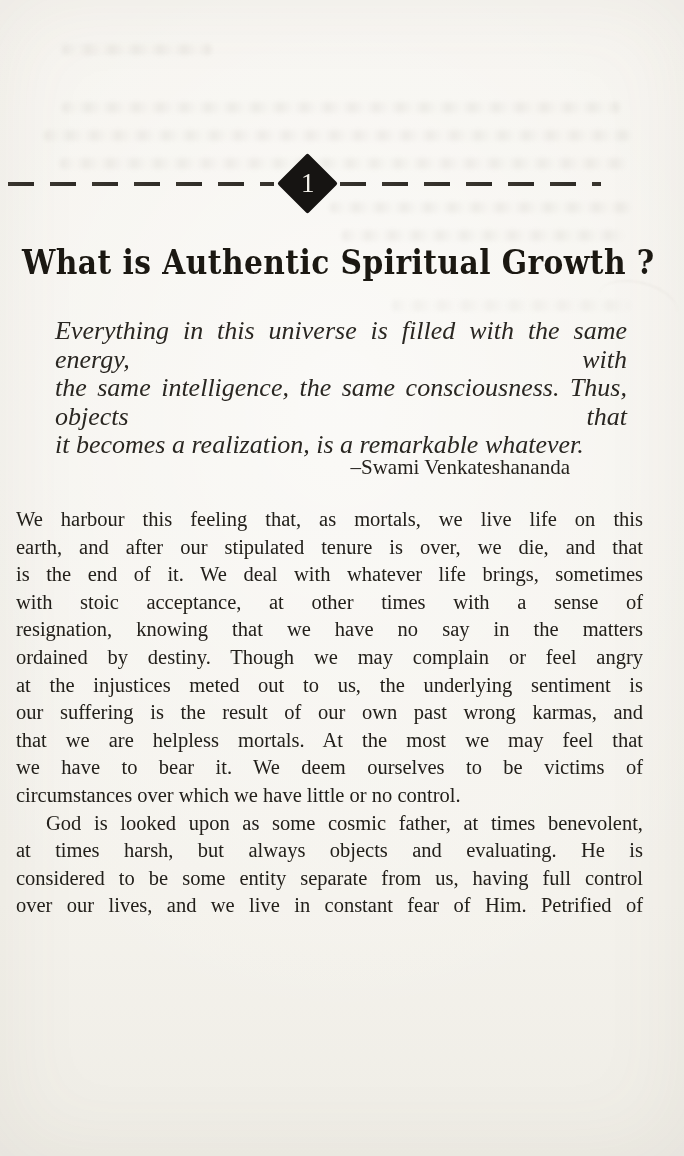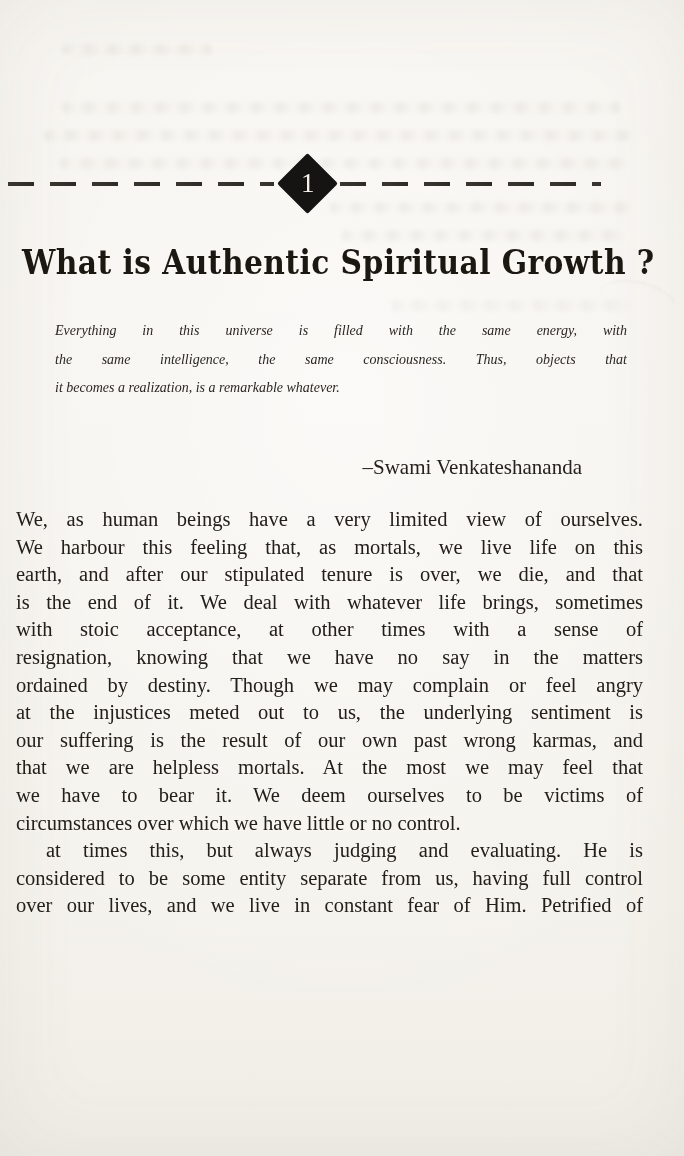--- a/index.html
+++ b/index.html
@@ -71,27 +71,27 @@
     transform: scaleX(0.90);
     transform-origin: left center;
     white-space: nowrap;
   }
 
   .epigraph {
     position: absolute;
     left: 55px; top: 317px;
     width: 572px;
     font-style: italic;
-    font-size: 14px;
+    font-size: 26px;
     line-height: 28.6px;
     color: #2a2722;
   }
   .attribution {
     position: absolute;
-    left: 66px; top: 455px;
+    left: 54px; top: 455px;
     width: 572px;
     text-align: right;
     padding-right: 56px;
     box-sizing: border-box;
     font-size: 21px;
     color: #25221d;
   }
 
   .body-text {
     position: absolute;
@@ -146,33 +146,33 @@
 
   <div class="epigraph">
       <div class="tline">Everything in this universe is filled with the same energy, with</div>
       <div class="tline">the same intelligence, the same consciousness. Thus, objects that</div>
       <div class="tline tline-last">it becomes a realization, is a remarkable whatever.</div>
     </div>
   <div class="attribution">–Swami Venkateshananda</div>
 
   <div class="body-text">
     <div>
-        <div class="tline">We, as human beings have a very limited view of ourselves.</div>
         <div class="tline">We harbour this feeling that, as mortals, we live life on this</div>
         <div class="tline">earth, and after our stipulated tenure is over, we die, and that</div>
         <div class="tline">is the end of it. We deal with whatever life brings, sometimes</div>
         <div class="tline">with stoic acceptance, at other times with a sense of</div>
         <div class="tline">resignation, knowing that we have no say in the matters</div>
         <div class="tline">ordained by destiny. Though we may complain or feel angry</div>
         <div class="tline">at the injustices meted out to us, the underlying sentiment is</div>
         <div class="tline">our suffering is the result of our own past wrong karmas, and</div>
         <div class="tline">that we are helpless mortals. At the most we may feel that</div>
         <div class="tline">we have to bear it. We deem ourselves to be victims of</div>
         <div class="tline tline-last">circumstances over which we have little or no control.</div>
       </div>
     <div class="para-indent">
-        <div class="tline">at times this, but always judging and evaluating. He is</div>
+        <div class="tline">God is looked upon as some cosmic father, at times benevolent,</div>
+        <div class="tline">at times harsh, but always objects and evaluating. He is</div>
         <div class="tline">considered to be some entity separate from us, having full control</div>
         <div class="tline">over our lives, and we live in constant fear of Him. Petrified of</div>
       </div>
   </div>
 
 </div>
 
 </body></html>

